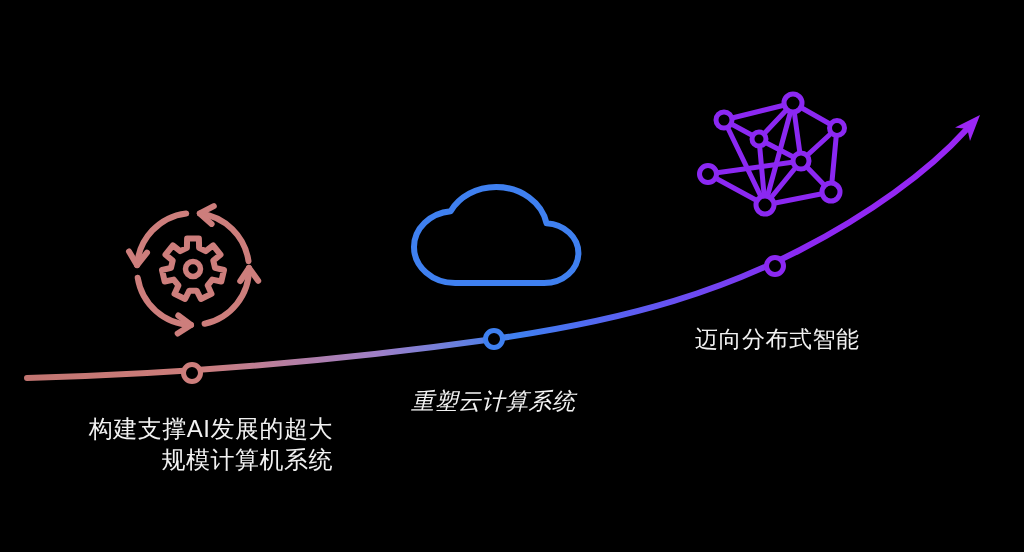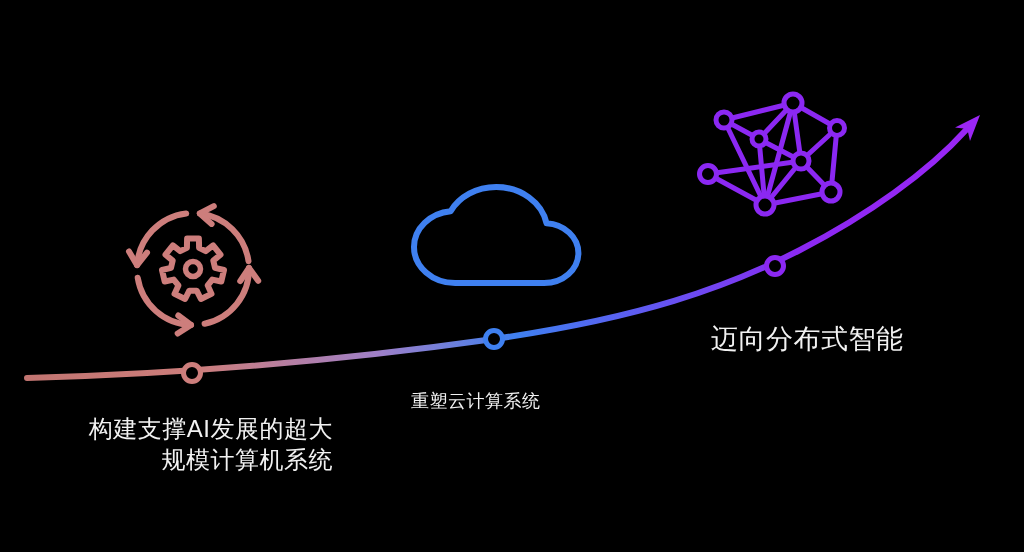--- a/index.html
+++ b/index.html
@@ -7,22 +7,22 @@
     --pink:#cd7e7c; --curve-start:#c27571; --violet-mid:#9e7fc8;
     --blue:#3f80f0; --purple:#8b28f2; --curve-end:#9b26f5;
   }
   html,body{margin:0;padding:0;background:var(--background);}
   .stage{position:relative;width:1024px;height:552px;background:var(--background);
          overflow:hidden;font-family:"Liberation Sans",sans-serif;}
   .art{position:absolute;left:0;top:0;width:1024px;height:552px;}
   .label{position:absolute;color:var(--text);white-space:pre-line;
          font-family:"Liberation Sans",sans-serif;letter-spacing:0.5px;}
   .l1{left:57px;top:413px;width:276px;text-align:right;font-size:24px;line-height:31px;}
-  .l2{left:411px;top:386px;font-size:18px;line-height:30px;}
-  .l3{left:695px;top:324px;font-size:27px;line-height:30px;margin-left:16px;}
+  .l2{left:411px;top:386px;font-size:23px;line-height:30px;font-style:italic;}
+  .l3{left:695px;top:324px;font-size:23px;line-height:30px;}
 
   .curve{stroke:url(#curveGrad);stroke-width:6;fill:none;stroke-linecap:round;}
   .arrowhead{fill:var(--curve-end);}
   .dot{fill:var(--background);stroke-width:5;}
   .dot1{stroke:var(--pink);} .dot2{stroke:var(--blue);} .dot3{stroke:var(--purple);}
 
   .gear-stroke{stroke:var(--pink);stroke-width:6;fill:none;
                stroke-linecap:round;stroke-linejoin:round;}
   .gear-hole{stroke:var(--pink);stroke-width:5.5;fill:none;}
   .cloud-stroke{stroke:var(--blue);stroke-width:6;fill:none;

